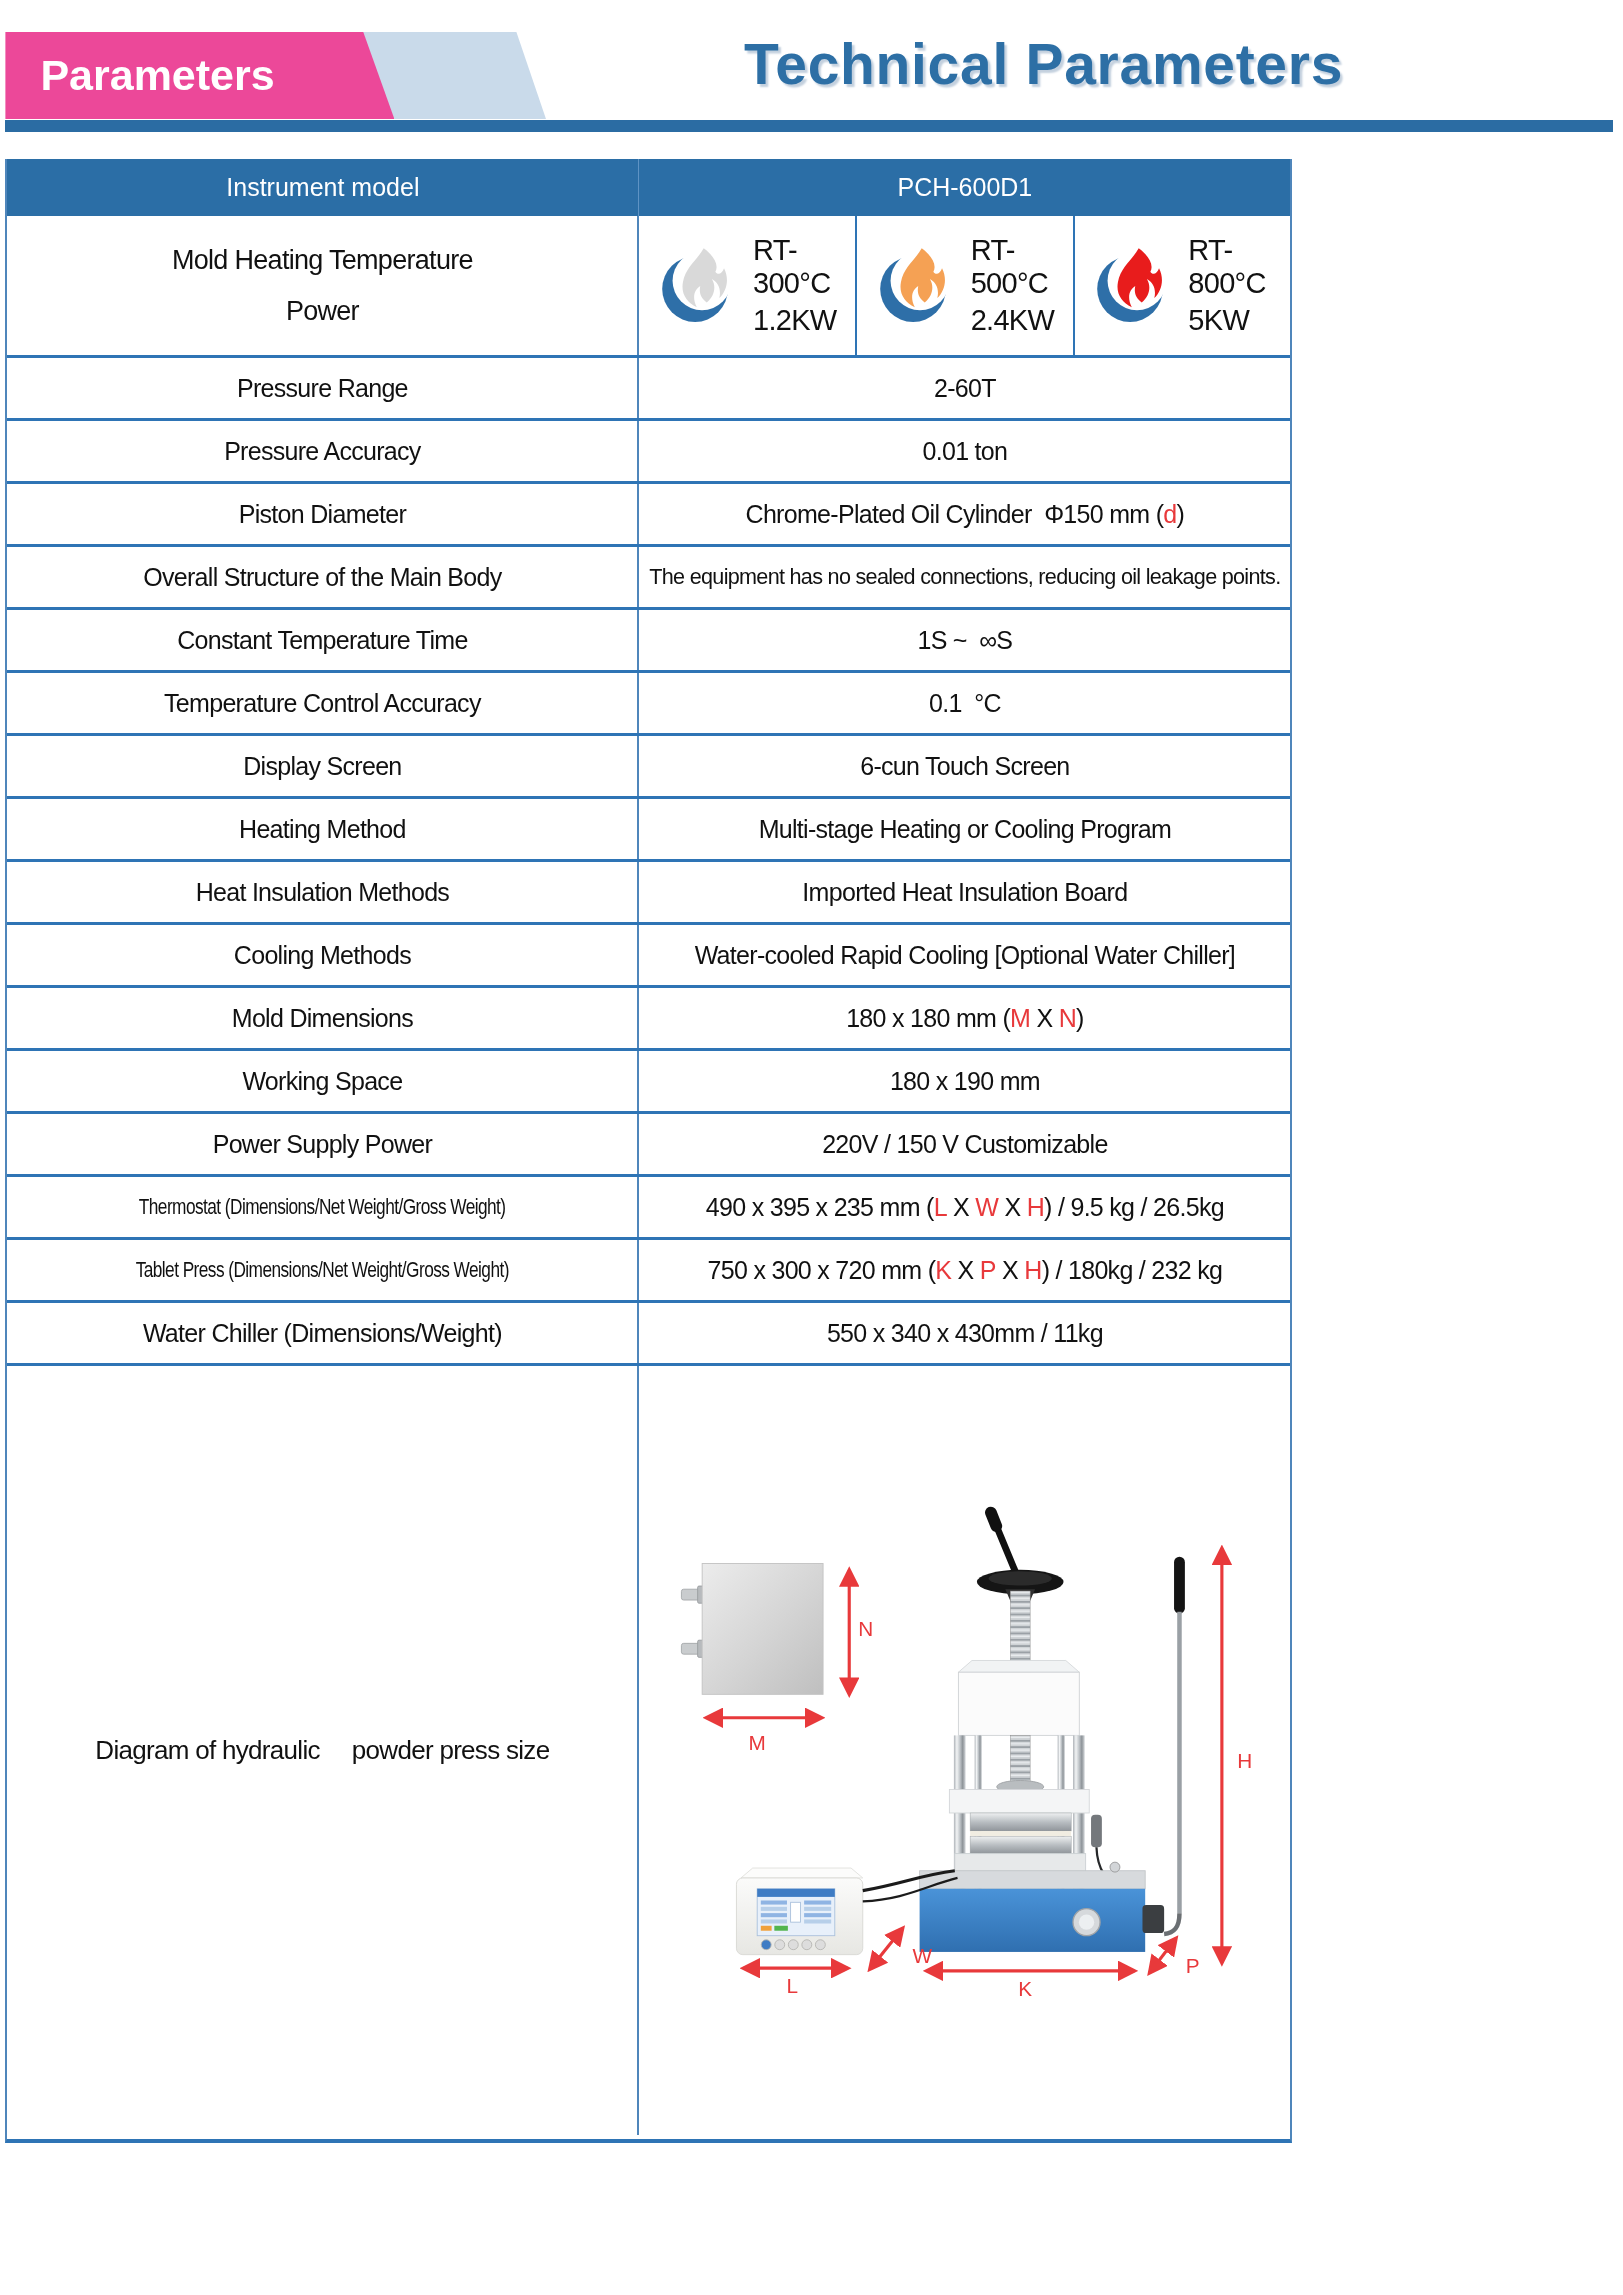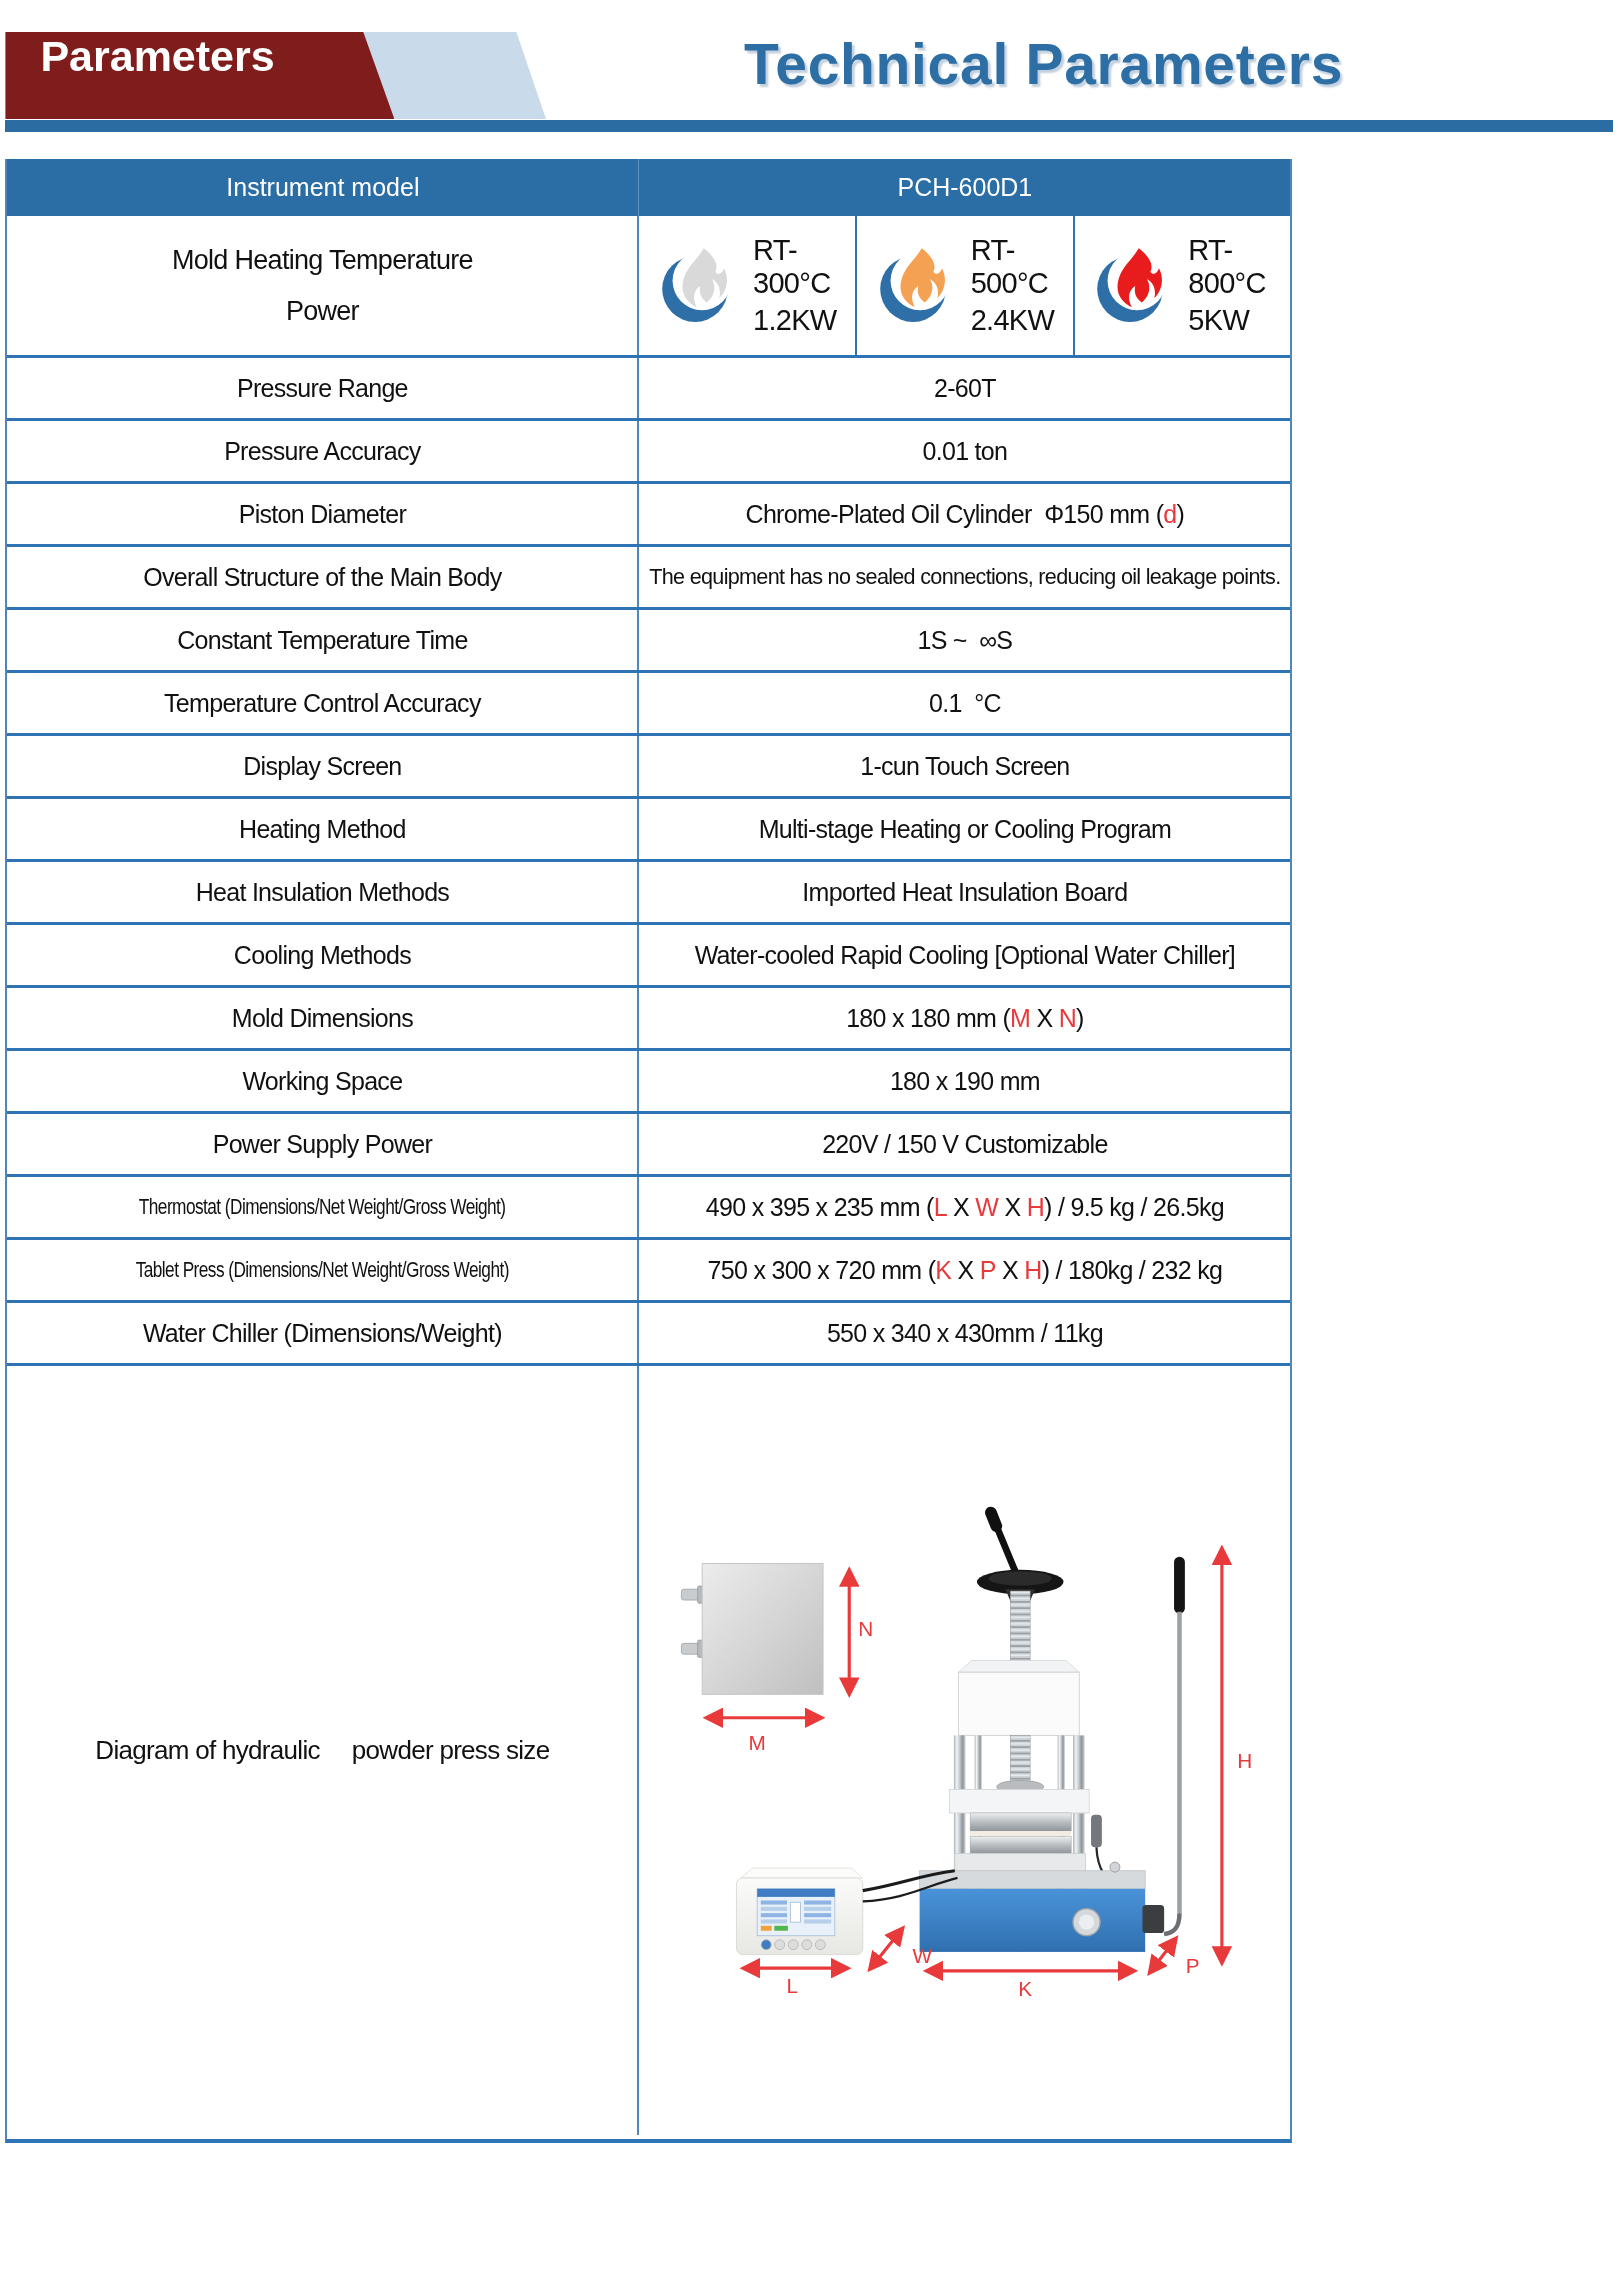--- a/index.html
+++ b/index.html
@@ -3,22 +3,22 @@
 <meta charset="utf-8">
 <style>
   html,body{margin:0;padding:0;}
   body{
     width:1623px;height:2295px;background:#ffffff;position:relative;
     font-family:"Liberation Sans", sans-serif;color:#111;overflow:hidden;
   }
   
   .hdr-accent{position:absolute;left:361px;top:32px;width:185px;height:87px;
     background:#c9daea;clip-path:polygon(0 0,84% 0,100% 100%,16% 100%);}
-  .hdr-tab{position:absolute;left:5.4px;top:32px;width:389px;height:87px;background:#7f1d1d;
-    clip-path:polygon(0 0,92% 0,100% 100%,0 100%);display:flex;align-items:flex-start;}
+  .hdr-tab{position:absolute;left:5.4px;top:32px;width:389px;height:87px;background:#ec4899;
+    clip-path:polygon(0 0,92% 0,100% 100%,0 100%);display:flex;align-items:center;}
   .hdr-tab span{color:#fff;font-size:43px;font-weight:bold;margin-left:35px;letter-spacing:0;}
   .hdr-bar{position:absolute;left:5.4px;top:120px;width:1608px;height:11.5px;background:#2b6ca3;}
   .page-title{position:absolute;left:706px;top:31px;width:675px;text-align:center;
     font-size:57px;font-weight:bold;color:#2d6fa5;letter-spacing:0.7px;
     text-shadow:2.7px 3.4px 2px #c3d0de;}
   
   .spec-table{position:absolute;left:5.4px;top:159px;width:1287px;height:1984px;box-sizing:border-box;
     border-left:2px solid #4f86bb;border-right:2px solid #4f86bb;border-bottom:4px solid #2e74b5;}
   .thead{height:57px;background:#2b6ea6;display:flex;color:#fff;font-size:25px;}
   .thead .hc1{width:632px;display:flex;align-items:center;justify-content:center;border-right:1.4px solid #5e93c4;box-sizing:border-box;}
@@ -144,21 +144,21 @@
       <div class="trow">
         <div class="tlabel">
           <span>Temperature Control Accuracy</span>
         </div>
         <div class="tvalue"><span>0.1 &nbsp;°C</span></div>
       </div>
       <div class="trow">
         <div class="tlabel">
           <span>Display Screen</span>
         </div>
-        <div class="tvalue"><span>1-cun Touch Screen</span></div>
+        <div class="tvalue"><span>6-cun Touch Screen</span></div>
       </div>
       <div class="trow">
         <div class="tlabel">
           <span>Heating Method</span>
         </div>
         <div class="tvalue"><span>Multi-stage Heating or Cooling Program</span></div>
       </div>
       <div class="trow">
         <div class="tlabel">
           <span>Heat Insulation Methods</span>

